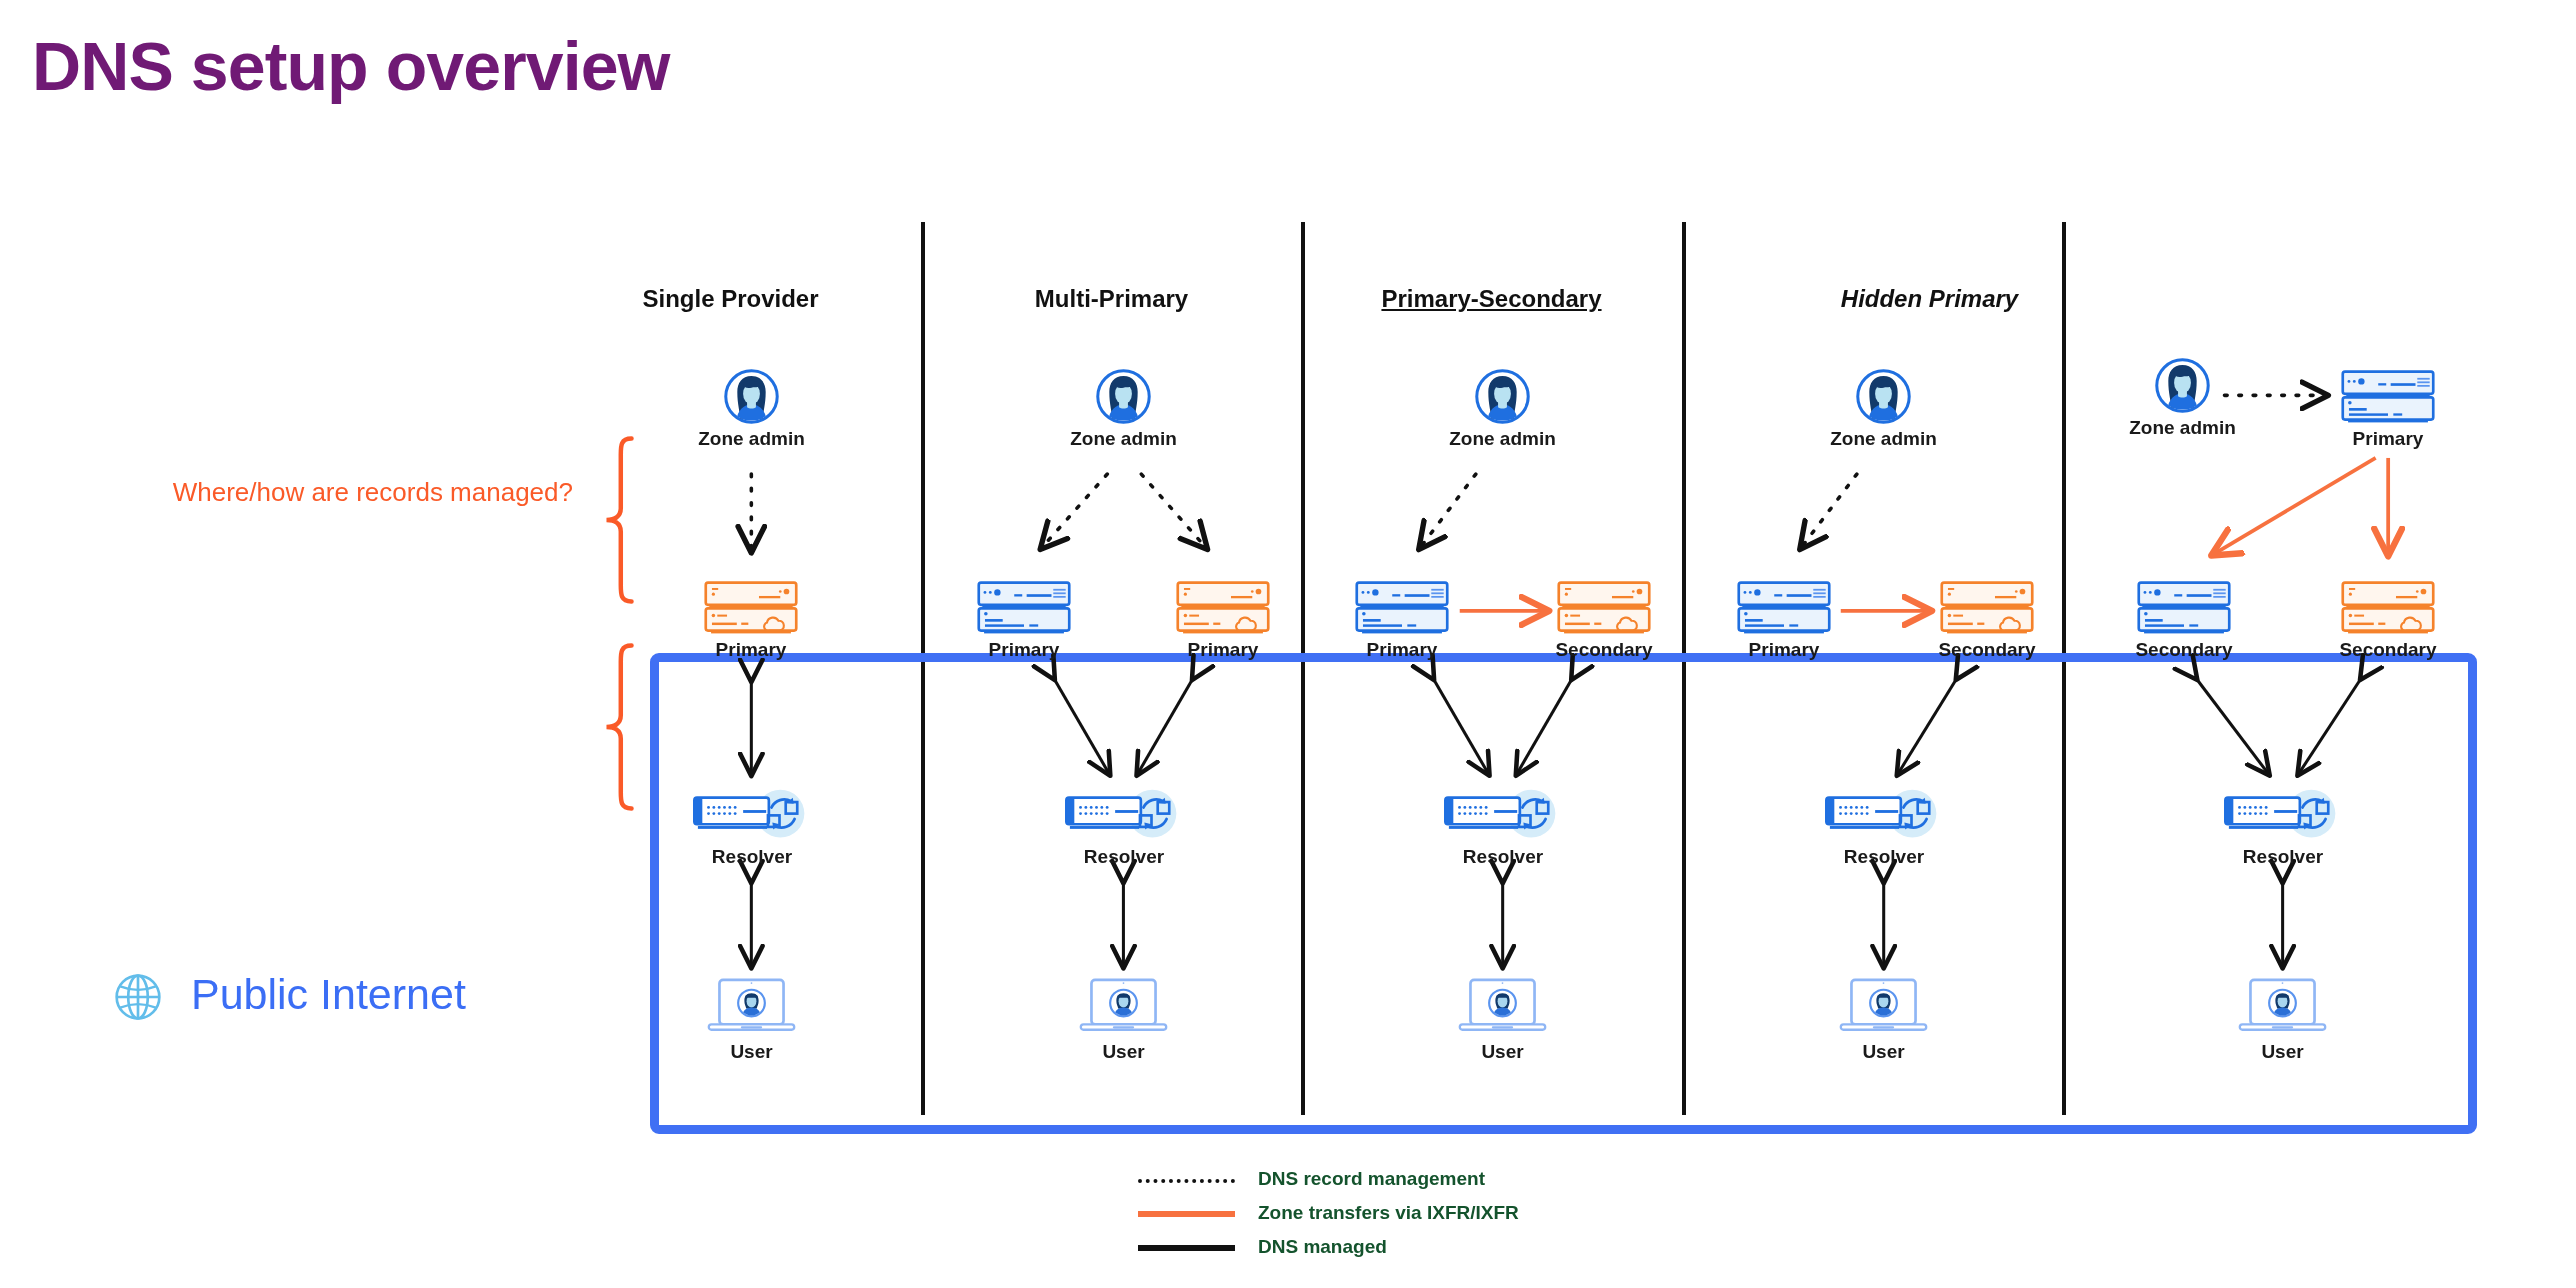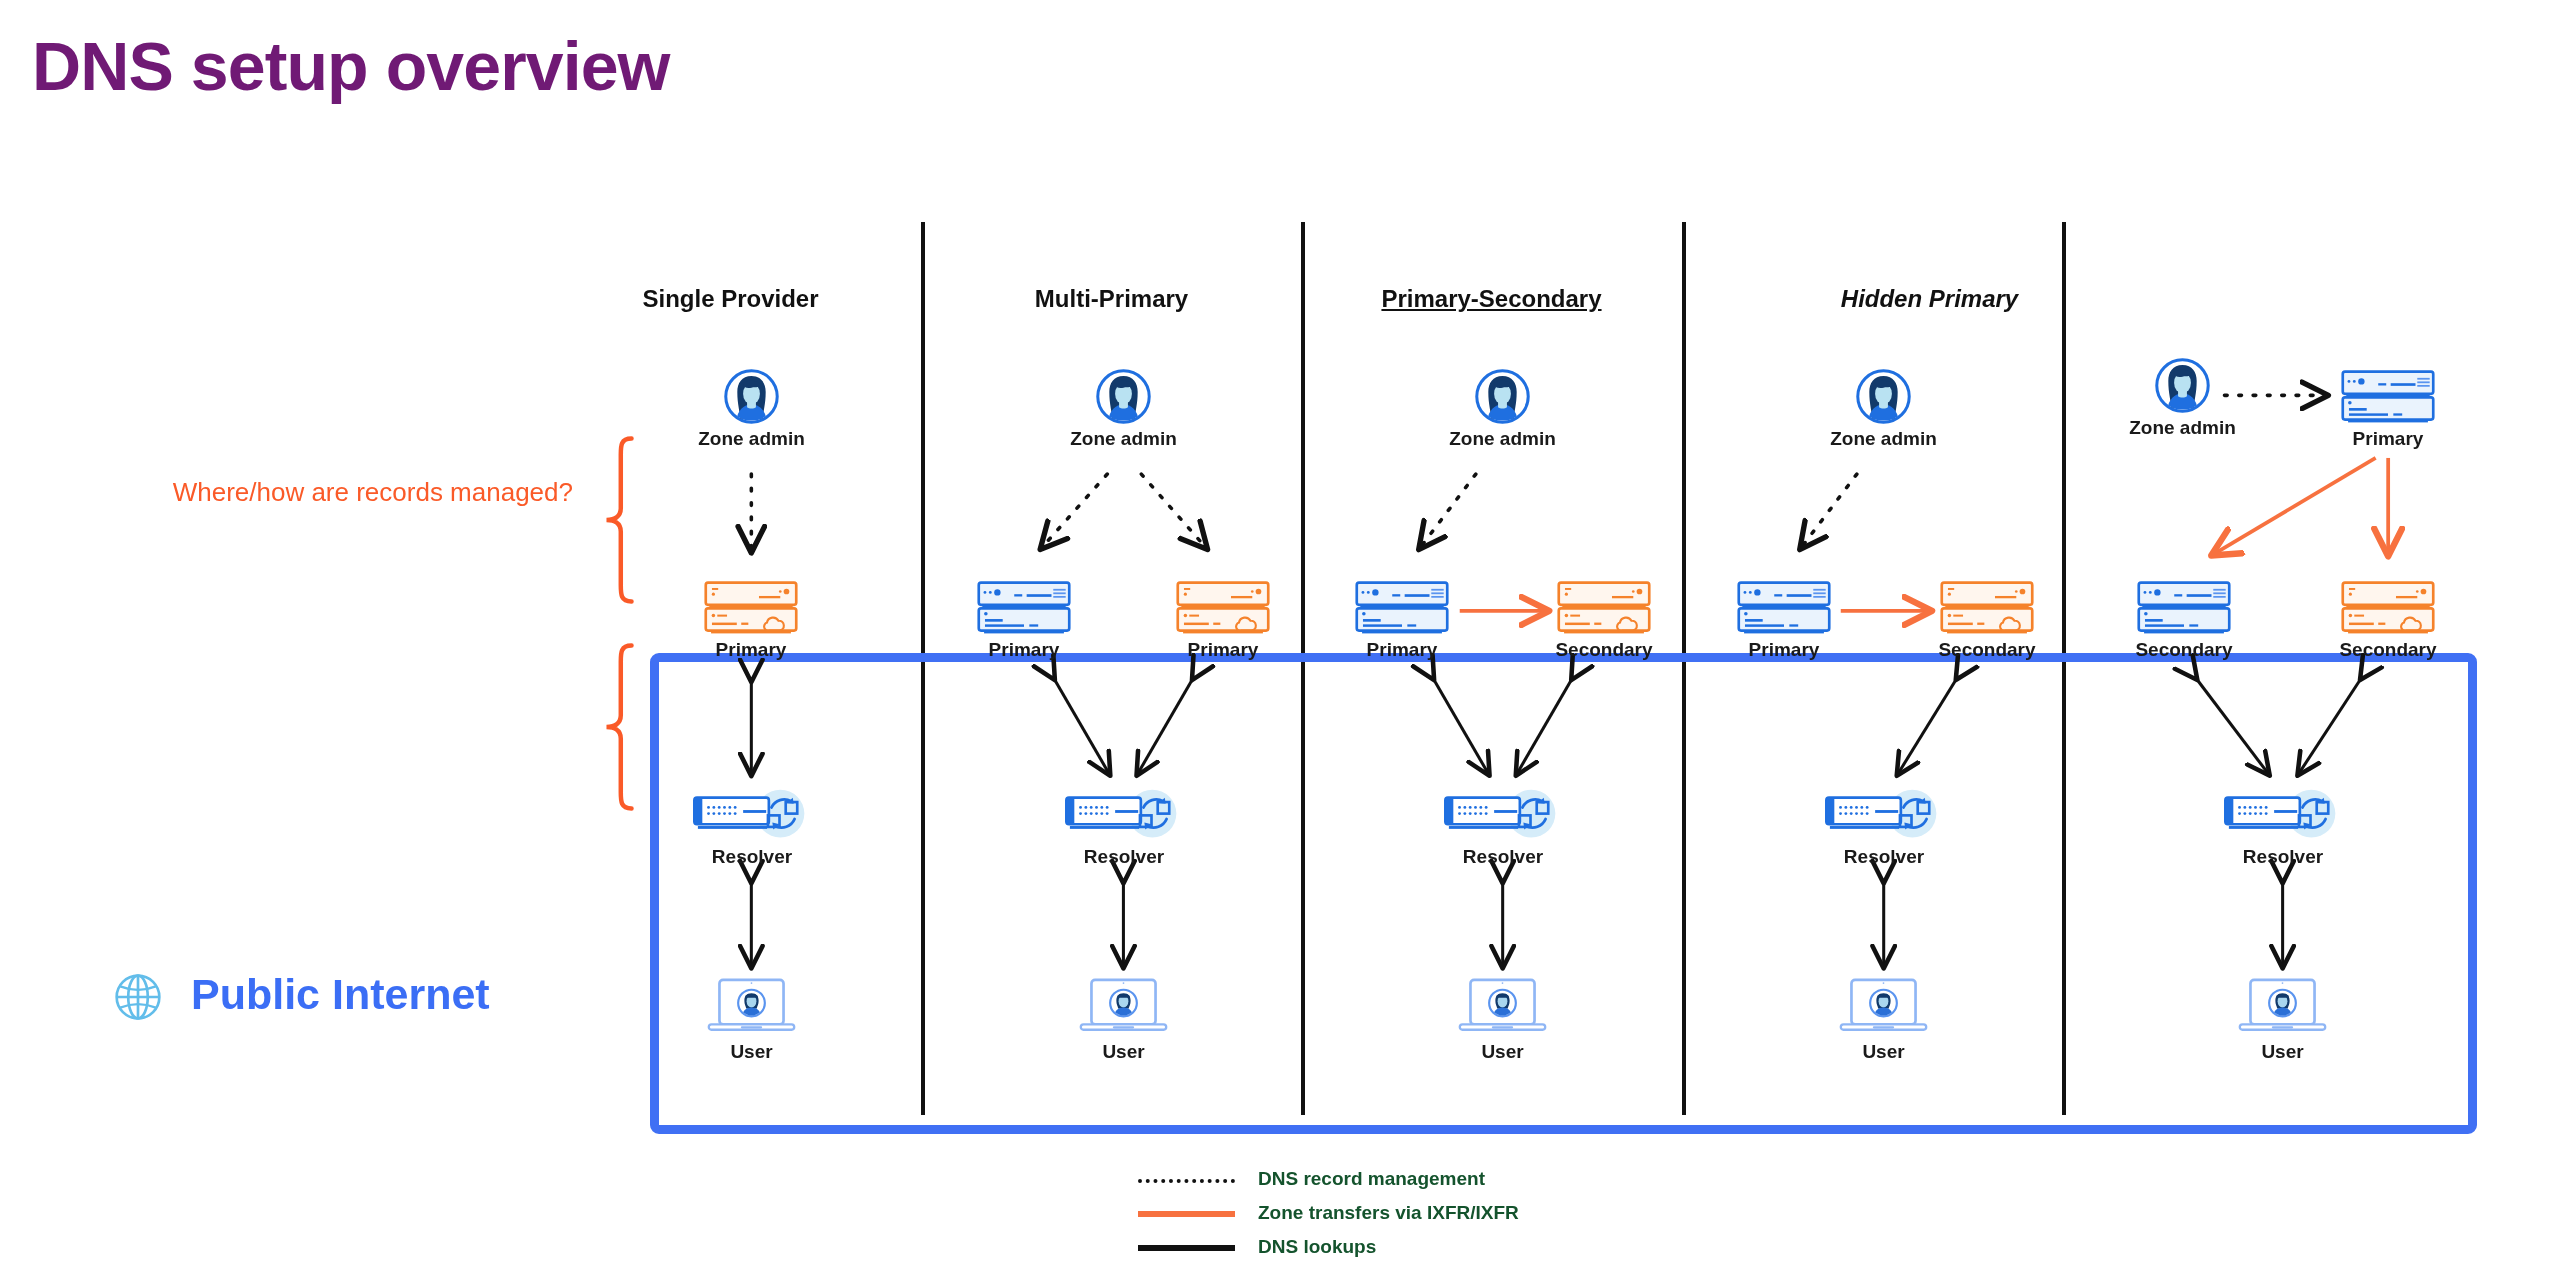--- a/index.html
+++ b/index.html
@@ -27,21 +27,21 @@
   }
 
   
   .pi-box{
     position:absolute;left:650px;top:653px;width:1827px;height:481px;
     border:9px solid #4070f4;border-radius:9px;box-sizing:border-box;
     background:transparent;
   }
   .pi-label{
     position:absolute;left:191px;top:970px;
-    font-size:43px;font-weight:700;color:#3b6ef5;white-space:nowrap;
+    font-size:43px;font-weight:400;color:#3b6ef5;white-space:nowrap;
   }
   .globe{position:absolute;left:114px;top:973px;width:48px;height:48px;}
 
   
   .brace{position:absolute;}
   .ann-text{
     position:absolute;font-size:26px;font-weight:400;color:#fa5a28;
     white-space:nowrap;text-align:right;
   }
 
@@ -716,18 +716,18 @@
     <div class="legend-row">
       <div class="legend-swatch sw-dotted"></div>
       <div class="legend-text">DNS record management</div>
     </div>
     <div class="legend-row">
       <div class="legend-swatch sw-orange"></div>
       <div class="legend-text">Zone transfers via IXFR/IXFR</div>
     </div>
     <div class="legend-row">
       <div class="legend-swatch sw-black"></div>
-      <div class="legend-text">DNS lookups</div>
+      <div class="legend-text">DNS managed</div>
     </div>
   </div>
 
 </div>
 
 
 </body></html>

